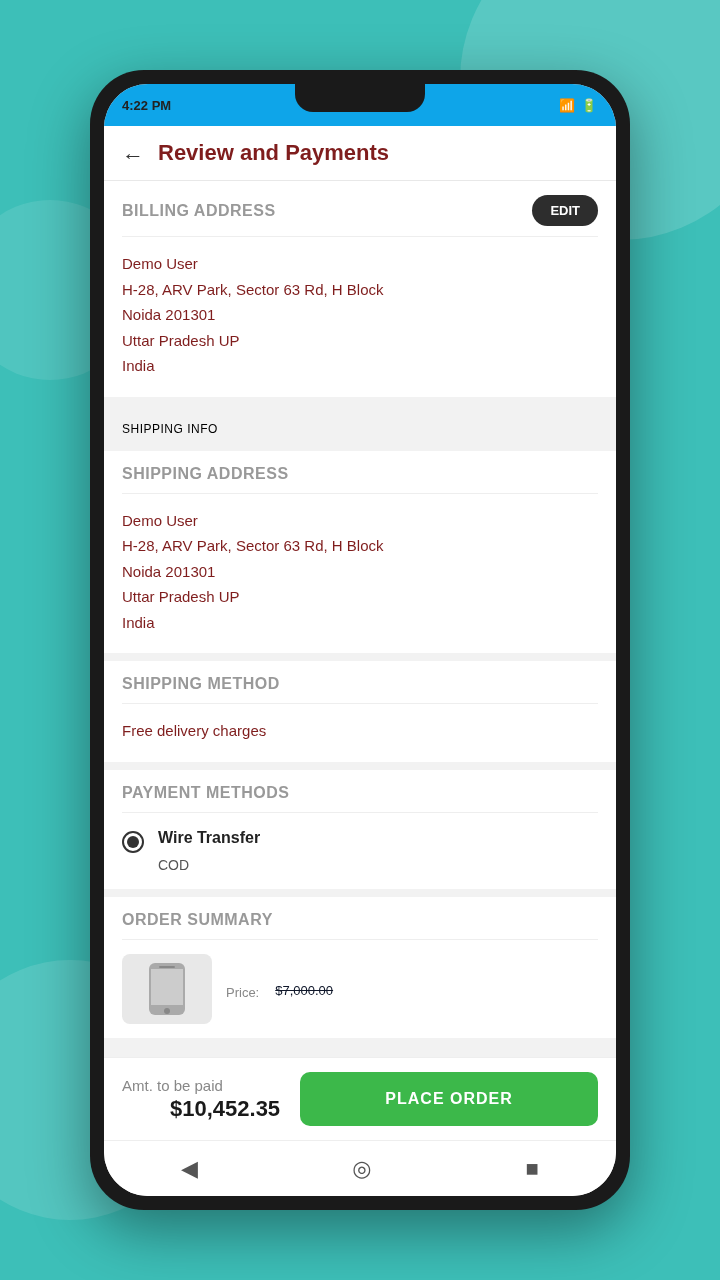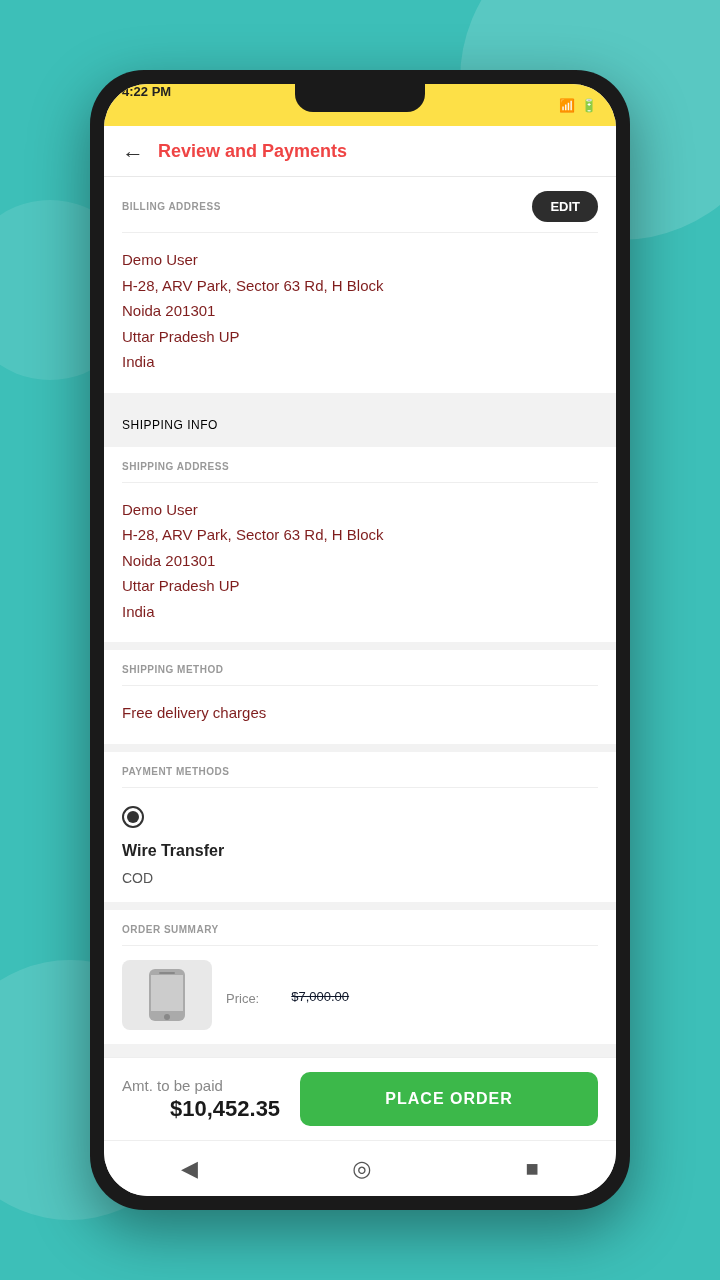--- a/index.html
+++ b/index.html
@@ -62,23 +62,24 @@
       height: 100%;
       background: #f2f2f2;
       border-radius: 44px;
       overflow: hidden;
       display: flex;
       flex-direction: column;
     }
 
     
     .status-bar {
-      background: #fde047;
+      background: #0ea5e9;
       height: 42px;
       display: flex;
+      align-items: center;
       justify-content: space-between;
       padding: 0 18px;
       flex-shrink: 0;
     }
 
     .status-time {
       font-size: 13px;
       font-weight: 600;
       color: #222;
     }
@@ -119,23 +120,23 @@
     }
 
     .back-btn {
       font-size: 22px;
       color: #333;
       cursor: pointer;
       line-height: 1;
     }
 
     .header-title {
-      font-size: 18px;
+      font-size: 22px;
       font-weight: 700;
-      color: #ef4444;
+      color: #7f1d1d;
     }
 
     
     .scroll-content {
       flex: 1;
       overflow-y: auto;
       background: #f2f2f2;
       padding-bottom: 0;
     }
 
@@ -148,21 +149,21 @@
     }
 
     .section-header {
       padding: 14px 18px 10px;
       display: flex;
       align-items: center;
       justify-content: space-between;
     }
 
     .section-label {
-      font-size: 10px;
+      font-size: 16px;
       font-weight: 700;
       color: #999;
       letter-spacing: 0.5px;
       text-transform: uppercase;
     }
 
     .edit-btn {
       background: #2d2d2d;
       color: #fff;
       border: none;
@@ -202,21 +203,20 @@
       letter-spacing: 0.5px;
       text-transform: uppercase;
     }
 
     
     .payment-option {
       padding: 16px 18px;
       display: flex;
       align-items: flex-start;
       gap: 14px;
-      flex-direction: column;
     }
 
     .radio-outer {
       width: 22px;
       height: 22px;
       border-radius: 50%;
       border: 2px solid #333;
       display: flex;
       align-items: center;
       justify-content: center;
@@ -442,21 +442,21 @@
           <div class="product-img">
 
             <svg width="60" height="60" viewBox="0 0 60 60" xmlns="http://www.w3.org/2000/svg">
               <rect x="12" y="4" width="36" height="52" rx="6" ry="6" fill="#aaa"></rect>
               <rect x="14" y="10" width="32" height="36" fill="#ccc"></rect>
               <circle cx="30" cy="52" r="3" fill="#888"></circle>
               <rect x="22" y="7" width="16" height="2" rx="1" fill="#888"></rect>
             </svg>
           </div>
           <div class="product-details">
-            <div style="display:flex; align-items:center; gap:16px; margin-top:4px;">
+            <div style="display:flex; align-items:center; gap:0; margin-top:4px;">
               <span class="product-price-label">Price:</span>
               <span class="product-price-value">$7,000.00</span>
             </div>
           </div>
         </div>
       </div>
 
     </div>
 
     <div class="bottom-bar">

